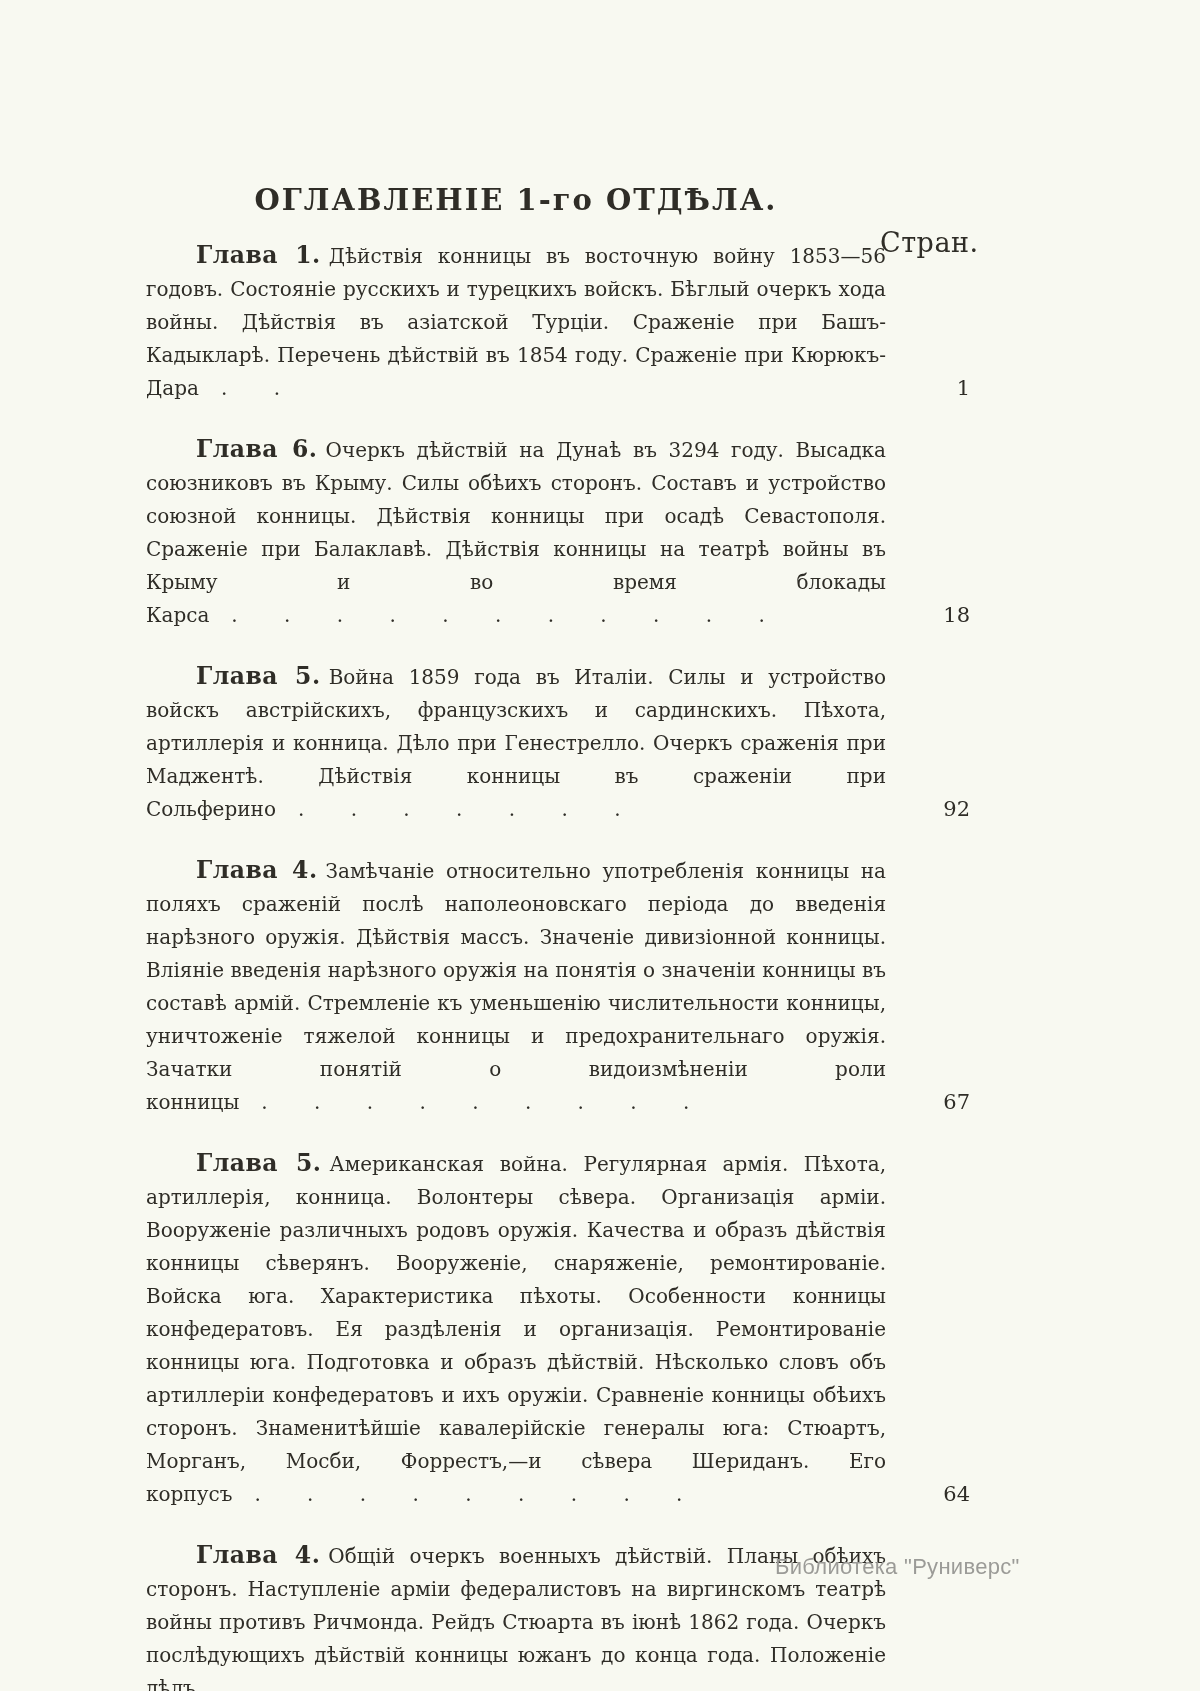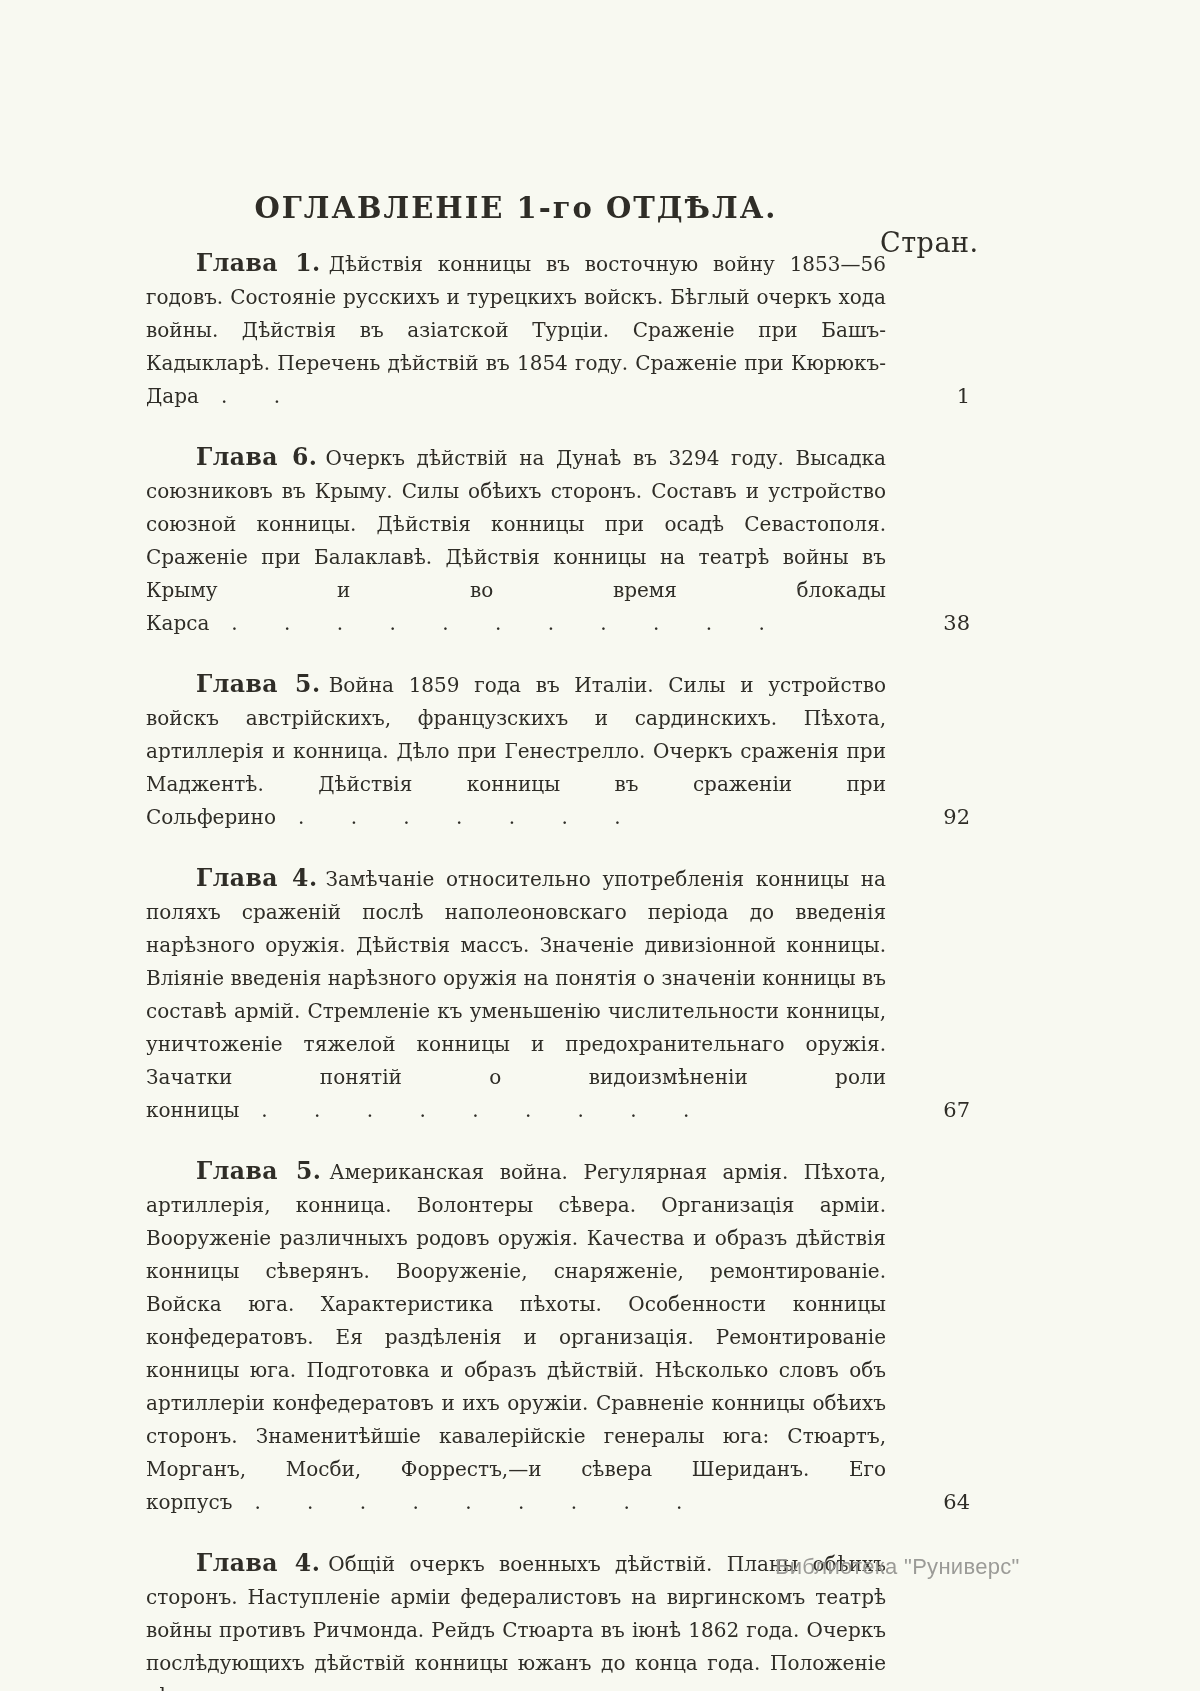--- a/index.html
+++ b/index.html
@@ -19,21 +19,21 @@
     top: 180px;
     width: 740px;
   }
   .doc-title {
     text-align: center;
     font-size: 29px;
     font-weight: 700;
     letter-spacing: 2px;
     white-space: nowrap;
     line-height: 34px;
-    margin: 11px 0 6px 0;
+    margin: 3px 0 6px 0;
   }
   .stran {
     position: absolute;
     top: 227px;
     left: 880px;
     width: 90px;
     text-align: right;
     font-size: 27px;
     letter-spacing: 0.5px;
   }
@@ -88,21 +88,21 @@
 
     <div class="chapters">
 
       <p class="chapter">
         <span class="glava">Глава 1.</span><span>Дѣйствія конницы въ восточную войну 1853—56 годовъ. Состояніе русскихъ и турецкихъ войскъ. Бѣглый очеркъ хода войны. Дѣйствія въ азіатской Турціи. Сраженіе при Башъ-Кадыкларѣ. Перечень дѣйствій въ 1854 году. Сраженіе при Кюрюкъ-Дара</span><span class="dots">. .</span>
         <span class="pnum">1</span>
       </p>
 
       <p class="chapter">
         <span class="glava">Глава 6.</span><span>Очеркъ дѣйствій на Дунаѣ въ 3294 году. Высадка союзниковъ въ Крыму. Силы обѣихъ сторонъ. Составъ и устройство союзной конницы. Дѣйствія конницы при осадѣ Севастополя. Сраженіе при Балаклавѣ. Дѣйствія конницы на театрѣ войны въ Крыму и во время блокады Карса</span><span class="dots">. . . . . . . . . . .</span>
-        <span class="pnum">38</span>
+        <span class="pnum">18</span>
       </p>
 
       <p class="chapter">
         <span class="glava">Глава 5.</span><span>Война 1859 года въ Италіи. Силы и устройство войскъ австрійскихъ, французскихъ и сардинскихъ. Пѣхота, артиллерія и конница. Дѣло при Генестрелло. Очеркъ сраженія при Маджентѣ. Дѣйствія конницы въ сраженіи при Сольферино</span><span class="dots">. . . . . . .</span>
         <span class="pnum">92</span>
       </p>
 
       <p class="chapter">
         <span class="glava">Глава 4.</span><span>Замѣчаніе относительно употребленія конницы на поляхъ сраженій послѣ наполеоновскаго періода до введенія нарѣзного оружія. Дѣйствія массъ. Значеніе дивизіонной конницы. Вліяніе введенія нарѣзного оружія на понятія о значеніи конницы въ составѣ армій. Стремленіе къ уменьшенію числительности конницы, уничтоженіе тяжелой конницы и предохранительнаго оружія. Зачатки понятій о видоизмѣненіи роли конницы</span><span class="dots">. . . . . . . . .</span>
         <span class="pnum">67</span>

